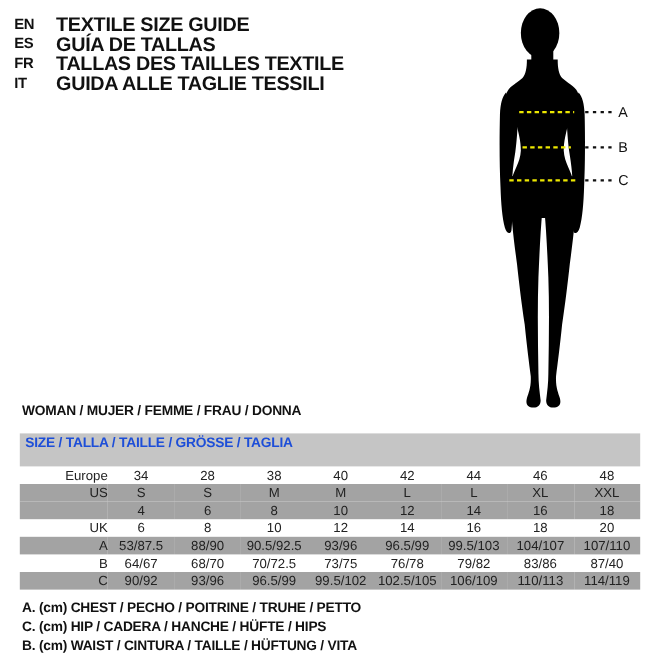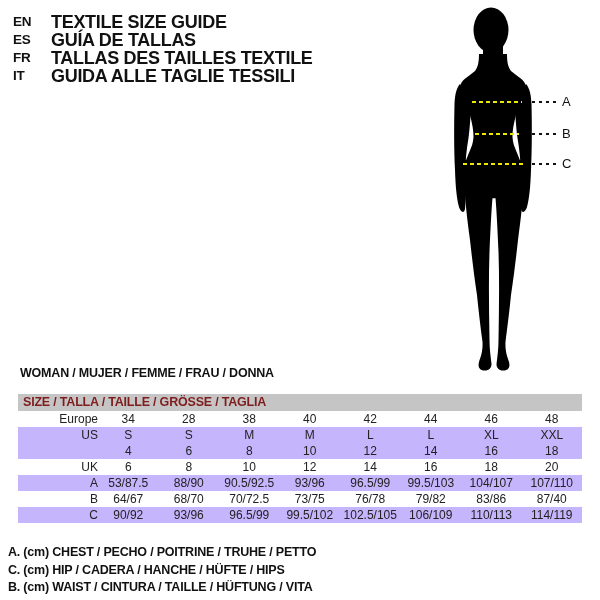--- a/index.html
+++ b/index.html
@@ -22,33 +22,33 @@
   .marker-a { left:562px; top:95px; }
   .marker-b { left:562px; top:127px; }
   .marker-c { left:562px; top:157px; }
 
   
   .section-title { position:absolute; left:20px; top:366px; font-weight:bold; font-size:12.5px; letter-spacing:-0.2px; }
 
   
   .table-wrap { position:absolute; left:18px; top:394px; width:564px; }
   .table-header {
-    height:17px; line-height:17px; background:#c5c5c5; color:#7f1d1d;
+    height:30px; line-height:17px; background:#c5c5c5; color:#1d4ed8;
     font-weight:bold; font-size:12.5px; letter-spacing:-0.2px; padding-left:5px;
   }
   table.size-table { border-collapse:collapse; table-layout:fixed; width:564px; }
   table.size-table td {
     height:16px; font-size:12px; text-align:center; vertical-align:middle;
     color:#222; padding:0; white-space:nowrap;
   }
   table.size-table td.rowlabel { text-align:right; padding-left:5px; }
-  tr.shaded td { background:#c4b5fd; }
-
-  
-  .legend { position:absolute; left:8px; top:544px; }
+  tr.shaded td { background:#a3a3a3; }
+
+  
+  .legend { position:absolute; left:20px; top:544px; }
   .legend-line { height:17.5px; line-height:17.5px; font-weight:bold; font-size:12.5px; letter-spacing:-0.2px; white-space:nowrap; }
 </style>
 </head>
 <body>
 
 <div class="page">
 
   <div class="lang-block">
     <div class="lang-row">
       <span class="lang-code">EN</span>

